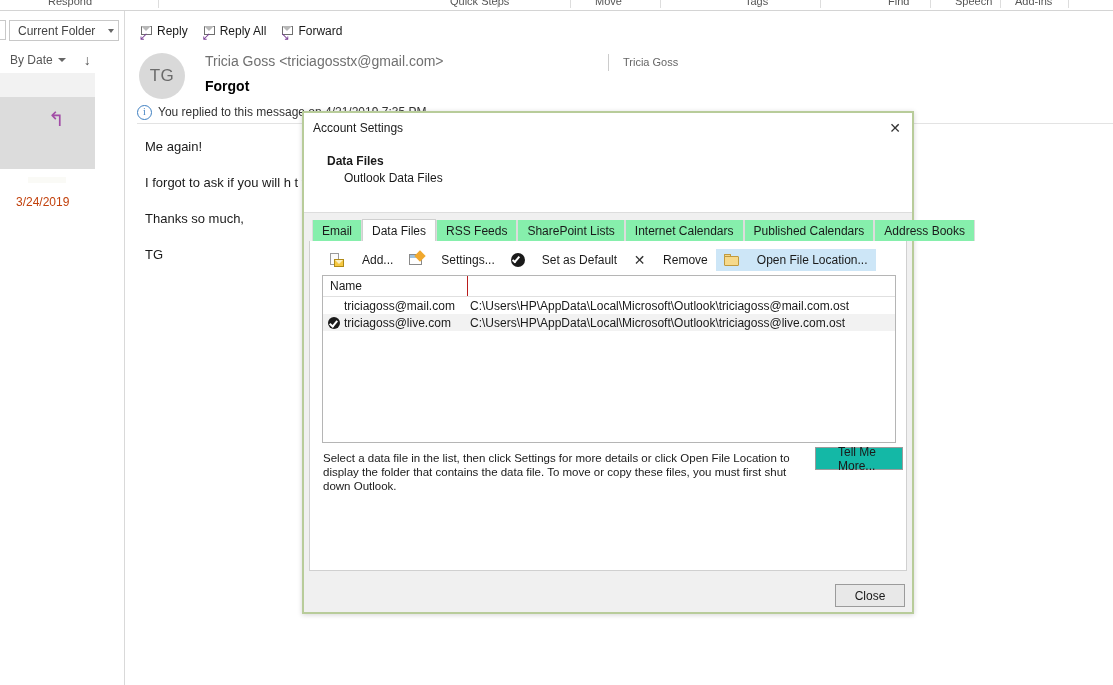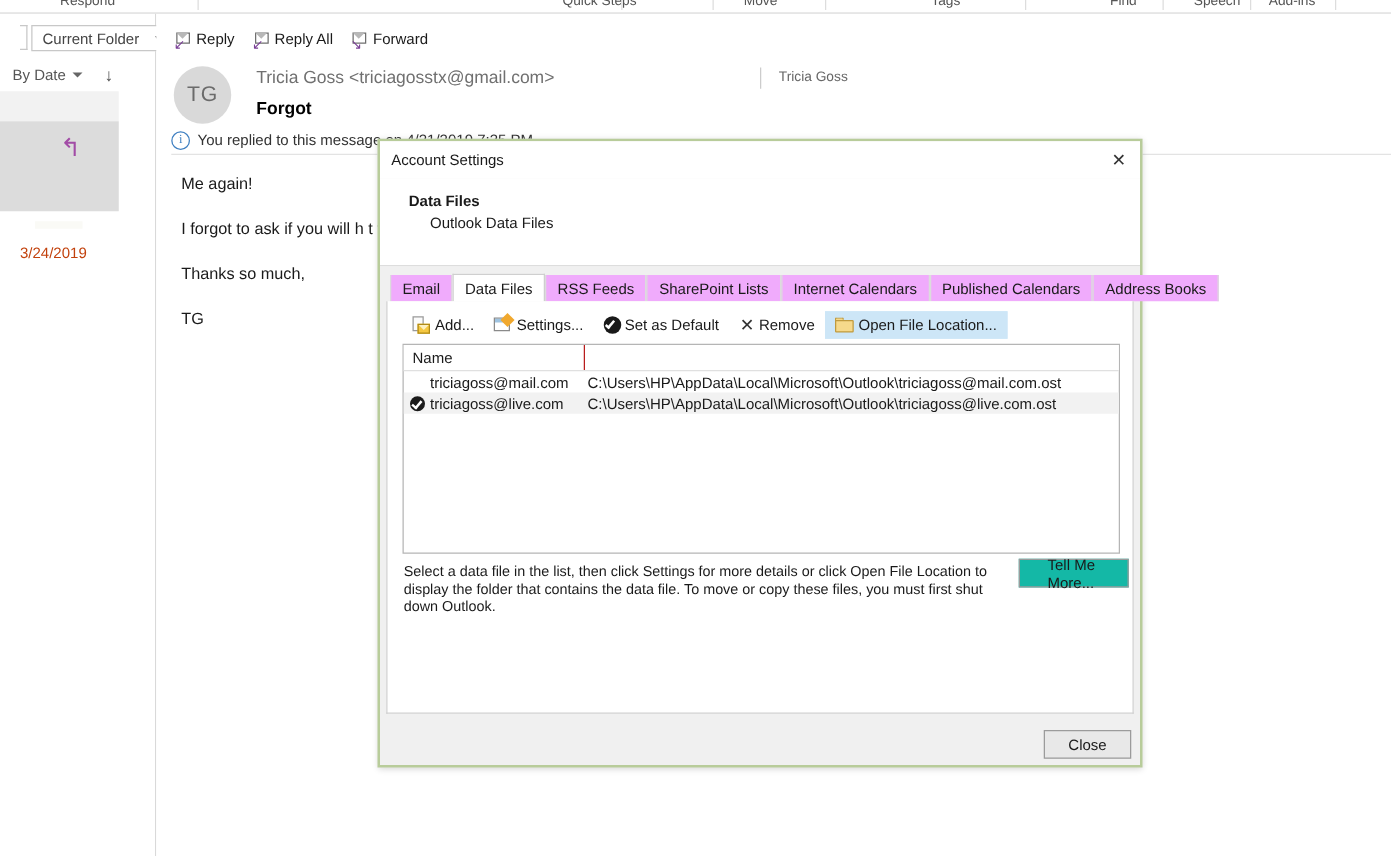--- a/index.html
+++ b/index.html
@@ -47,21 +47,21 @@
   #left-pane {
     position: absolute;
     left: 0; top: 11px;
     width: 124px;
     height: 674px;
     background: #ffffff;
     border-right: 1px solid #d9d9d9;
   }
   #folder-scope-row {
     position: absolute;
-    left: 16px; top: 6px;
+    left: 0; top: 6px;
     width: 124px; height: 26px;
   }
   #scope-edge {
     position: absolute;
     left: 0; top: 3px;
     width: 6px; height: 20px;
     border: 1px solid #c8c8c8;
     border-left: none;
     box-sizing: border-box;
     background: #ffffff;
@@ -357,21 +357,21 @@
     padding-left: 8px;
     box-sizing: border-box;
   }
   .dlg-tab {
     height: 21px;
     padding: 0 9px;
     font-size: 12px;
     color: #1a1a1a;
     display: flex;
     align-items: center;
-    background: #f0abfc;
+    background: #86efac;
     border-left: 1px solid #dcdcdc;
     border-right: 1px solid #dcdcdc;
     box-sizing: border-box;
     cursor: default;
     white-space: nowrap;
   }
   .dlg-tab.active {
     background: #ffffff;
     height: 22px;
     border-left: 1px solid #cfcfcf;
@@ -394,21 +394,21 @@
     position: absolute;
     left: 12px; top: 8px;
     height: 22px;
     display: flex;
     align-items: center;
     gap: 0px;
   }
   .tb-btn {
     display: flex;
     align-items: center;
-    gap: 3px;
+    gap: 17px;
     height: 22px;
     padding: 0 7px;
     font-size: 12px;
     color: #1a1a1a;
     cursor: default;
     white-space: nowrap;
     border: 1px solid transparent;
     box-sizing: border-box;
   }
   .tb-btn.hover {

